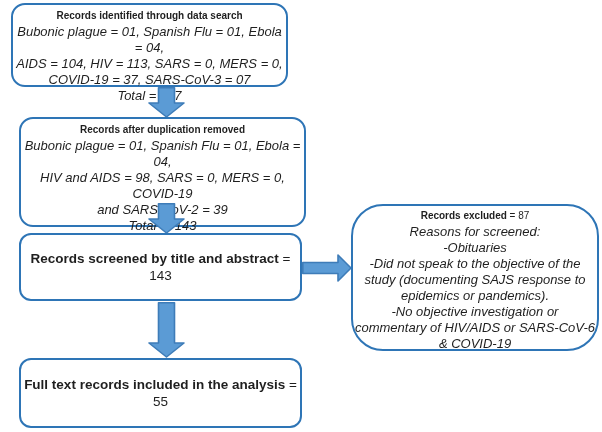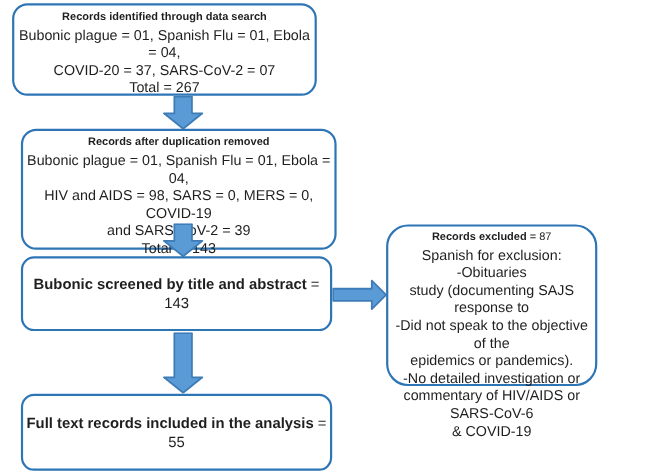--- a/index.html
+++ b/index.html
@@ -25,41 +25,42 @@
     color:var(--text);
     text-align:center;
   }
   .box-rounded{border-radius:14px;}
   .box1{left:11px;top:3px;width:277px;height:84px;padding-top:3px;}
   .box2{left:19px;top:117px;width:287px;height:110px;padding-top:3px;}
   .box3{left:19px;top:233px;width:283px;height:68px;border-radius:12px;
         display:flex;align-items:center;justify-content:center;}
   .box4{left:19px;top:358px;width:283px;height:70px;border-radius:12px;
         display:flex;align-items:center;justify-content:center;}
-  .box5{left:351px;top:204px;width:192px;height:147px;border-radius:20px;padding-top:2px;}
+  .box5{left:351px;top:204px;width:248px;height:147px;border-radius:32px;padding-top:2px;}
   .title{font-weight:bold;font-size:10px;line-height:16px;}
-  .line{font-size:13px;line-height:16px;white-space:pre-wrap;}
+  .line{font-size:13px;line-height:16px;white-space:pre-wrap;font-style:italic;}
   .single-line{font-size:13.5px;line-height:17px;}
   .bold{font-weight:bold;}
   .arrow{position:absolute;display:block;}
   .arrow polygon{fill:var(--arrow-fill);stroke:var(--arrow-border);stroke-width:1.6;stroke-linejoin:round;}
   .arrow1{left:148px;top:87px;}
   .arrow2{left:148px;top:203px;}
   .arrow3{left:148px;top:302px;}
   .arrow-right{left:302px;top:254px;}
 </style>
 </head>
 <body>
 
 <div class="canvas">
 
   <div class="box box-rounded box1">
     <div class="title">Records identified through data search</div>
     <div class="line">Bubonic plague = 01, Spanish Flu = 01, Ebola = 04,</div>
-    <div class="line">COVID-20 = 37, SARS-CoV-2 = 07</div>
+    <div class="line">AIDS = 104, HIV = 113, SARS = 0, MERS = 0,</div>
+    <div class="line">COVID-19 = 37, SARS-CoV-3 = 07</div>
     <div class="line">Total = 267</div>
   </div>
 
   <svg class="arrow arrow1" width="37" height="31" viewBox="0 0 37 31">
     <polygon points="10.5,0.8 26.5,0.8 26.5,16 36,16 18.5,30 1,16 10.5,16"></polygon>
   </svg>
 
   <div class="box box-rounded box2">
     <div class="title">Records after duplication removed</div>
     <div class="line">Bubonic plague = 01, Spanish Flu = 01, Ebola = 04,</div>
@@ -67,40 +68,40 @@
     <div class="line">and SARS-CoV-2 = 39</div>
     <div class="line">Total =  143</div>
   </div>
 
   <svg class="arrow arrow2" width="37" height="31" viewBox="0 0 37 31">
     <polygon points="10.5,0.8 26.5,0.8 26.5,16 36,16 18.5,30 1,16 10.5,16"></polygon>
   </svg>
 
   <div class="box box3">
     <div class="single-line">
-      <span class="bold">Bubonic screened by title and abstract</span>
+      <span class="bold">Records screened by title and abstract</span>
       <span>= 143</span>
     </div>
   </div>
 
   <svg class="arrow arrow-right" width="50" height="28" viewBox="0 0 50 28">
     <polygon points="0.8,8.5 36,8.5 36,1 49,14 36,27 36,19.5 0.8,19.5"></polygon>
   </svg>
 
   <div class="box box5">
     <div class="title">
       <span>Records excluded</span>
       <span style="font-weight:normal">= 87</span>
     </div>
-    <div class="line">Spanish for exclusion:</div>
+    <div class="line">Reasons for screened:</div>
     <div class="line">-Obituaries</div>
+    <div class="line">-Did not speak to the objective of the</div>
     <div class="line">study (documenting SAJS response to</div>
-    <div class="line">-Did not speak to the objective of the</div>
     <div class="line">epidemics or pandemics).</div>
-    <div class="line">-No detailed investigation or</div>
+    <div class="line">-No objective investigation or</div>
     <div class="line">commentary of HIV/AIDS or SARS-CoV-6</div>
     <div class="line">&amp; COVID-19</div>
   </div>
 
   <svg class="arrow arrow3" width="37" height="56" viewBox="0 0 37 56">
     <polygon points="10.5,0.8 26.5,0.8 26.5,41 36,41 18.5,55 1,41 10.5,41"></polygon>
   </svg>
 
   <div class="box box4">
     <div class="single-line">

